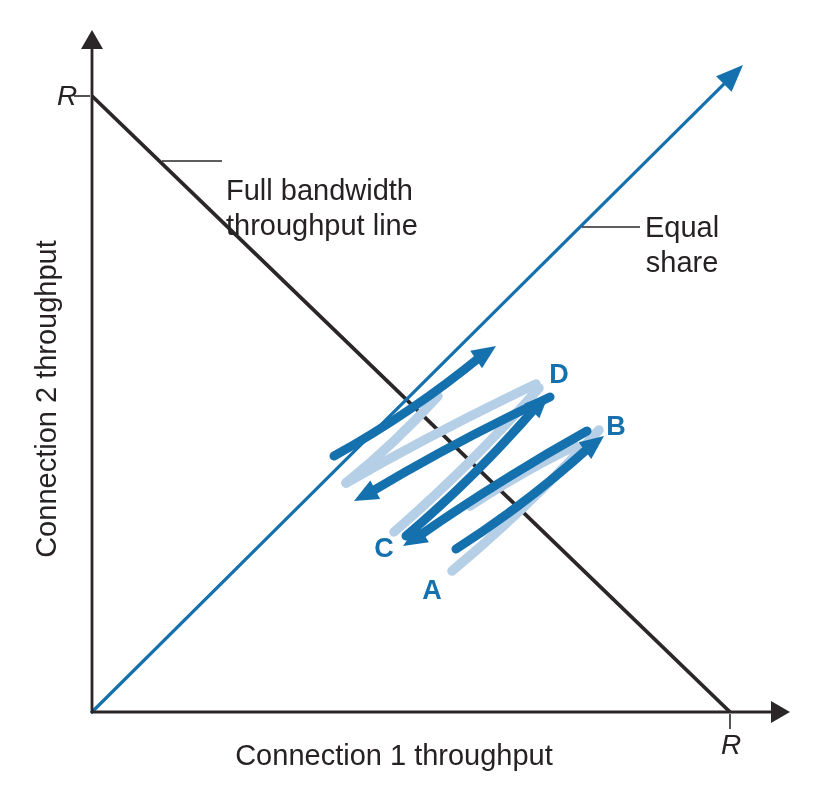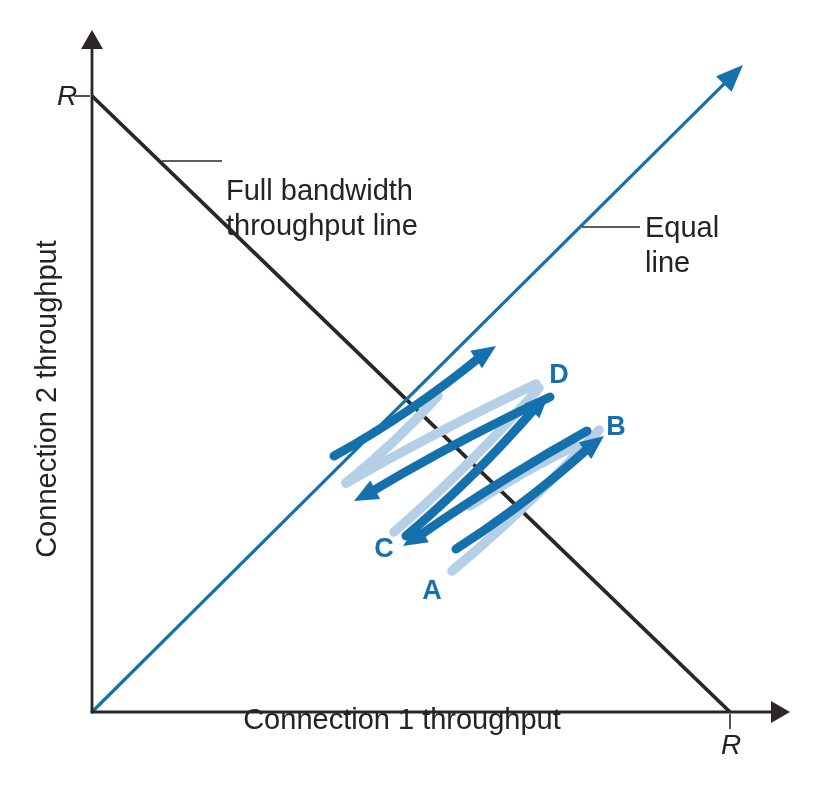--- a/index.html
+++ b/index.html
@@ -62,34 +62,34 @@
       <path d="M406 536 Q476.0460981646379 476.30867673307233 536.2274971869556 406.68318461155457" fill="none" stroke="#1571ad" stroke-width="9" stroke-linecap="round"></path>
       <polygon points="549,394 539.3685206060144,418.36153945634857 524.5714718925341,403.46028617446353" fill="#1571ad"></polygon>
       <path d="M550 397 Q457.6065621517576 440.3648126344312 369.90028237250874 492.5631154758117" fill="none" stroke="#1571ad" stroke-width="9" stroke-linecap="round"></path>
       <polygon points="354,501 370.27886052423514,480.47565591711884 380.12189246912146,499.0259853517124" fill="#1571ad"></polygon>
       <path d="M334 456 Q412.04825300060713 412.674210450886 481.1084874563502 356.1115208629721" fill="none" stroke="#1571ad" stroke-width="9" stroke-linecap="round"></path>
       <polygon points="496,346 482.0430371118673,368.16874346775853 470.2462627717332,350.7953121668337" fill="#1571ad"></polygon>
     </svg>
 
   <div class="txt axis-label-y" style="left:46px; top:399px;">Connection 2 throughput</div>
 
-  <div class="txt axis-label-x" style="left:394px; top:702px;margin-left:8px;">Connection 1 throughput</div>
+  <div class="txt axis-label-x" style="left:394px; top:738px;">Connection 1 throughput</div>
 
   <div class="txt r-label" style="left:57px; top:78px;">R</div>
 
   <div class="txt r-label" style="left:721px; top:727px;">R</div>
 
   <div class="txt anno" style="left:226px; top:145px;margin-top:28px;">
     <span>Full bandwidth</span>
     <span>throughput line</span>
   </div>
 
-  <div class="txt anno" style="left:645px; top:210px;">
+  <div class="txt anno" style="left:645px; top:210px;text-align:center;">
     <span>Equal</span>
-    <span>line</span>
+    <span>share</span>
   </div>
 
   <div id="pt-layer">
       <div class="pt-label" style="left: 432px; top: 590px;">A</div>
       <div class="pt-label" style="left: 616px; top: 426px;">B</div>
       <div class="pt-label" style="left: 384px; top: 548px;">C</div>
       <div class="pt-label" style="left: 559px; top: 374px;">D</div>
     </div>
 
 </div>

